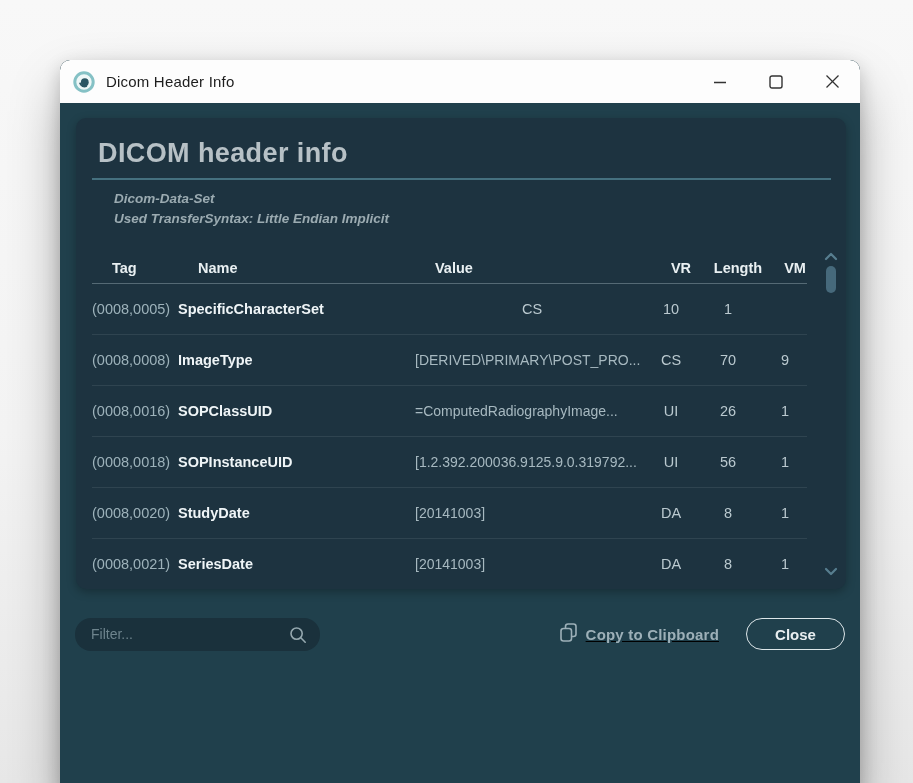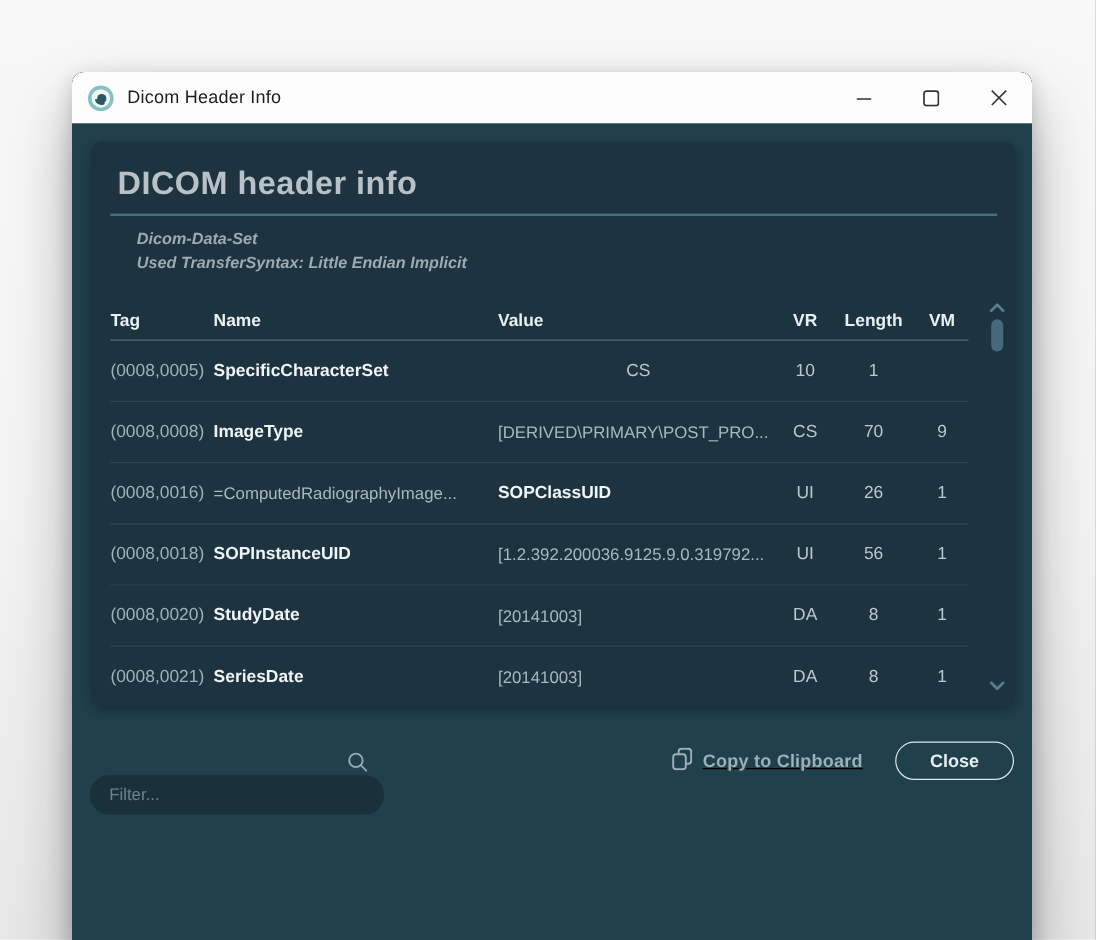--- a/index.html
+++ b/index.html
@@ -45,21 +45,21 @@
   .subtitle{
     font-size:13.5px;font-style:italic;font-weight:700;color:#9babb1;line-height:20px;
   }
   
   .table{position:absolute;left:16px;top:135px;width:715px;}
   .trow{
     display:grid;grid-template-columns:86px 237px 234px 44px 70px 44px;
     align-items:center;
   }
   .thead{height:30px;border-bottom:1px solid rgba(205,223,230,.32);}
-  .thead .cell{font-size:14.5px;font-weight:700;color:#e9f0f2;}
+  .thead .cell{font-size:14.5px;font-weight:700;color:#e9f0f2;margin-left:20px;}
   .tbody-row{height:50px;border-bottom:1px solid rgba(205,223,230,.10);}
   .tbody-row:last-child{border-bottom:none;}
   .cell{white-space:nowrap;overflow:hidden;}
   .c-tag{font-size:14.5px;color:#9db2ba;}
   .c-name{font-size:14.5px;font-weight:700;color:#eff5f7;}
   .c-value{font-size:14px;color:#a7b9c0;line-height:19px;}
   .c-center{text-align:center;font-size:14.5px;color:#bac9cf;}
   .thead .c-center{color:#e9f0f2;}
   .val-line2{display:block;}
   
@@ -74,21 +74,21 @@
   .scroll-btn{background:transparent;border:none;padding:0;cursor:pointer;height:12px;}
   
   .footer{
     position:absolute;left:15px;right:15px;top:514px;height:34px;
     display:flex;align-items:center;
   }
   .filter-wrap{position:relative;width:245px;height:33px;flex:0 0 auto;}
   .filter-input{
     width:100%;height:100%;box-sizing:border-box;background:#1a313c;border:none;
     border-radius:16px;padding:0 36px 0 16px;font-size:14px;color:#cfdde2;
-    font-family:"Liberation Sans","DejaVu Sans",sans-serif;outline:none;margin-top:28px;
+    font-family:"Liberation Sans","DejaVu Sans",sans-serif;outline:none;
   }
   .filter-input::placeholder{color:#6e848d;}
   .filter-search-icon{position:absolute;right:13px;top:8px;}
   .footer-spacer{flex:1;}
   .copy-btn{
     display:flex;align-items:center;gap:9px;background:transparent;border:none;
     cursor:pointer;padding:0;margin-right:27px;text-decoration:underline;
   }
   .copy-label{font-size:15px;font-weight:700;color:#9db0b8;letter-spacing:.2px;}
   .close-btn{
@@ -172,22 +172,22 @@
           <div class="cell c-tag">(0008,0008)</div>
           <div class="cell c-name">ImageType</div>
           <div class="cell c-value"><span>[DERIVED\PRIMARY\POST_PRO...</span></div>
           <div class="cell c-center">CS</div>
           <div class="cell c-center">70</div>
           <div class="cell c-center">9</div>
         </div>
 
         <div class="trow tbody-row">
           <div class="cell c-tag">(0008,0016)</div>
+          <div class="cell c-name">SOPClassUID</div>
           <div class="cell c-value">=ComputedRadiographyImage...</div>
-          <div class="cell c-name">SOPClassUID</div>
           <div class="cell c-center">UI</div>
           <div class="cell c-center">26</div>
           <div class="cell c-center">1</div>
         </div>
 
         <div class="trow tbody-row">
           <div class="cell c-tag">(0008,0018)</div>
           <div class="cell c-name">SOPInstanceUID</div>
           <div class="cell c-value">[1.2.392.200036.9125.9.0.319792...</div>
           <div class="cell c-center">UI</div>

